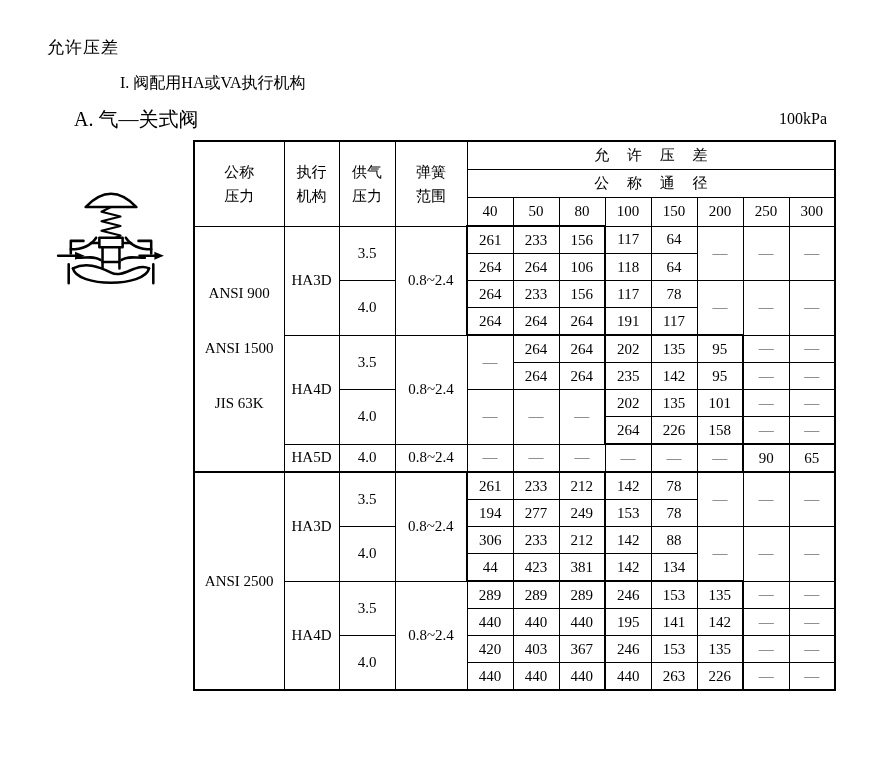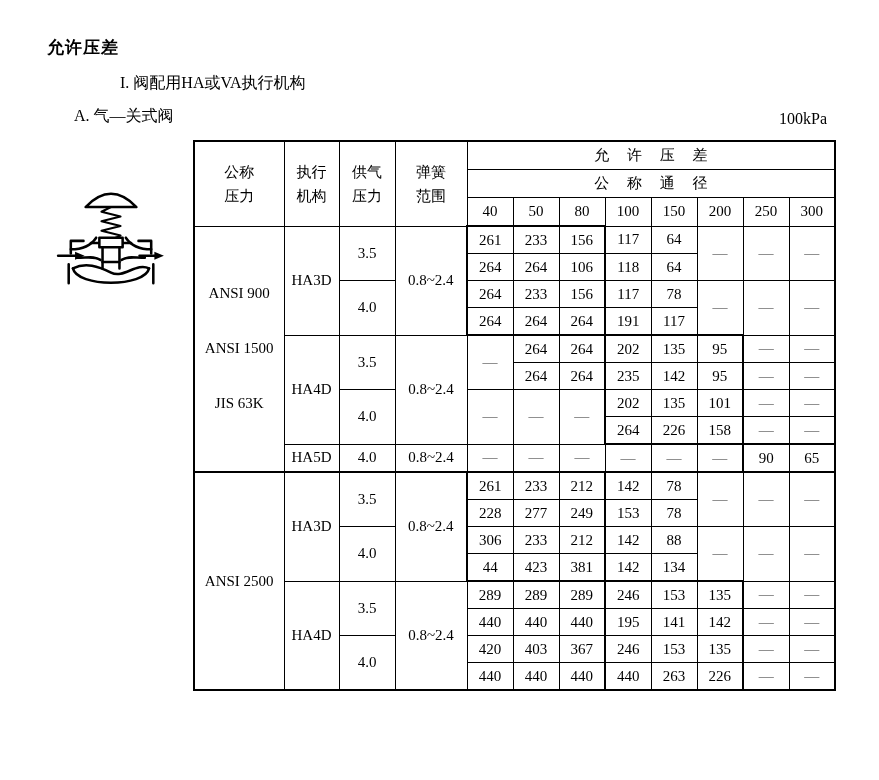--- a/index.html
+++ b/index.html
@@ -1,23 +1,23 @@
 <!DOCTYPE html>
 <html><head>
 <meta charset="utf-8">
 <style>
   html,body{margin:0;padding:0;}
   body{
     width:879px;height:780px;position:relative;background:#ffffff;
     font-family:"Liberation Serif","DejaVu Serif",serif;color:#000;
   }
   .abs{position:absolute;}
-  .page-title{left:47px;top:36px;font-size:17px;font-weight:bold;letter-spacing:1px;}
+  .page-title{left:47px;top:36px;font-size:17px;font-weight:normal;letter-spacing:1px;}
   .sec-line1{left:76px;top:73px;font-size:16px;margin-left:44px;}
-  .sec-line2{left:74px;top:106px;font-size:16px;}
+  .sec-line2{left:74px;top:106px;font-size:20px;}
   .unit-label{left:779px;top:110px;font-size:16px;font-weight:normal;}
   table.ptable{
     position:absolute;left:193px;top:140px;
     border-collapse:collapse;table-layout:fixed;
     border:2px solid #000;
   }
   .ptable td,.ptable th{
     border:1px solid #000;text-align:center;vertical-align:middle;
     padding:0;font-weight:normal;font-size:15px;height:26px;
     overflow:hidden;
@@ -207,21 +207,21 @@
         <td class="bt bl">261</td>
         <td class="bt">233</td>
         <td class="bt br">212</td>
         <td class="bt">142</td>
         <td class="bt">78</td>
         <td rowspan="2" class="dash bt">—</td>
         <td rowspan="2" class="dash bt">—</td>
         <td rowspan="2" class="dash bt">—</td>
       </tr>
       <tr>
-        <td class="bl">228</td>
+        <td class="bl">194</td>
         <td>277</td>
         <td class="br">249</td>
         <td>153</td>
         <td>78</td>
       </tr>
       <tr>
         <td rowspan="2">4.0</td>
         <td class="bl">306</td>
         <td>233</td>
         <td class="br">212</td>

